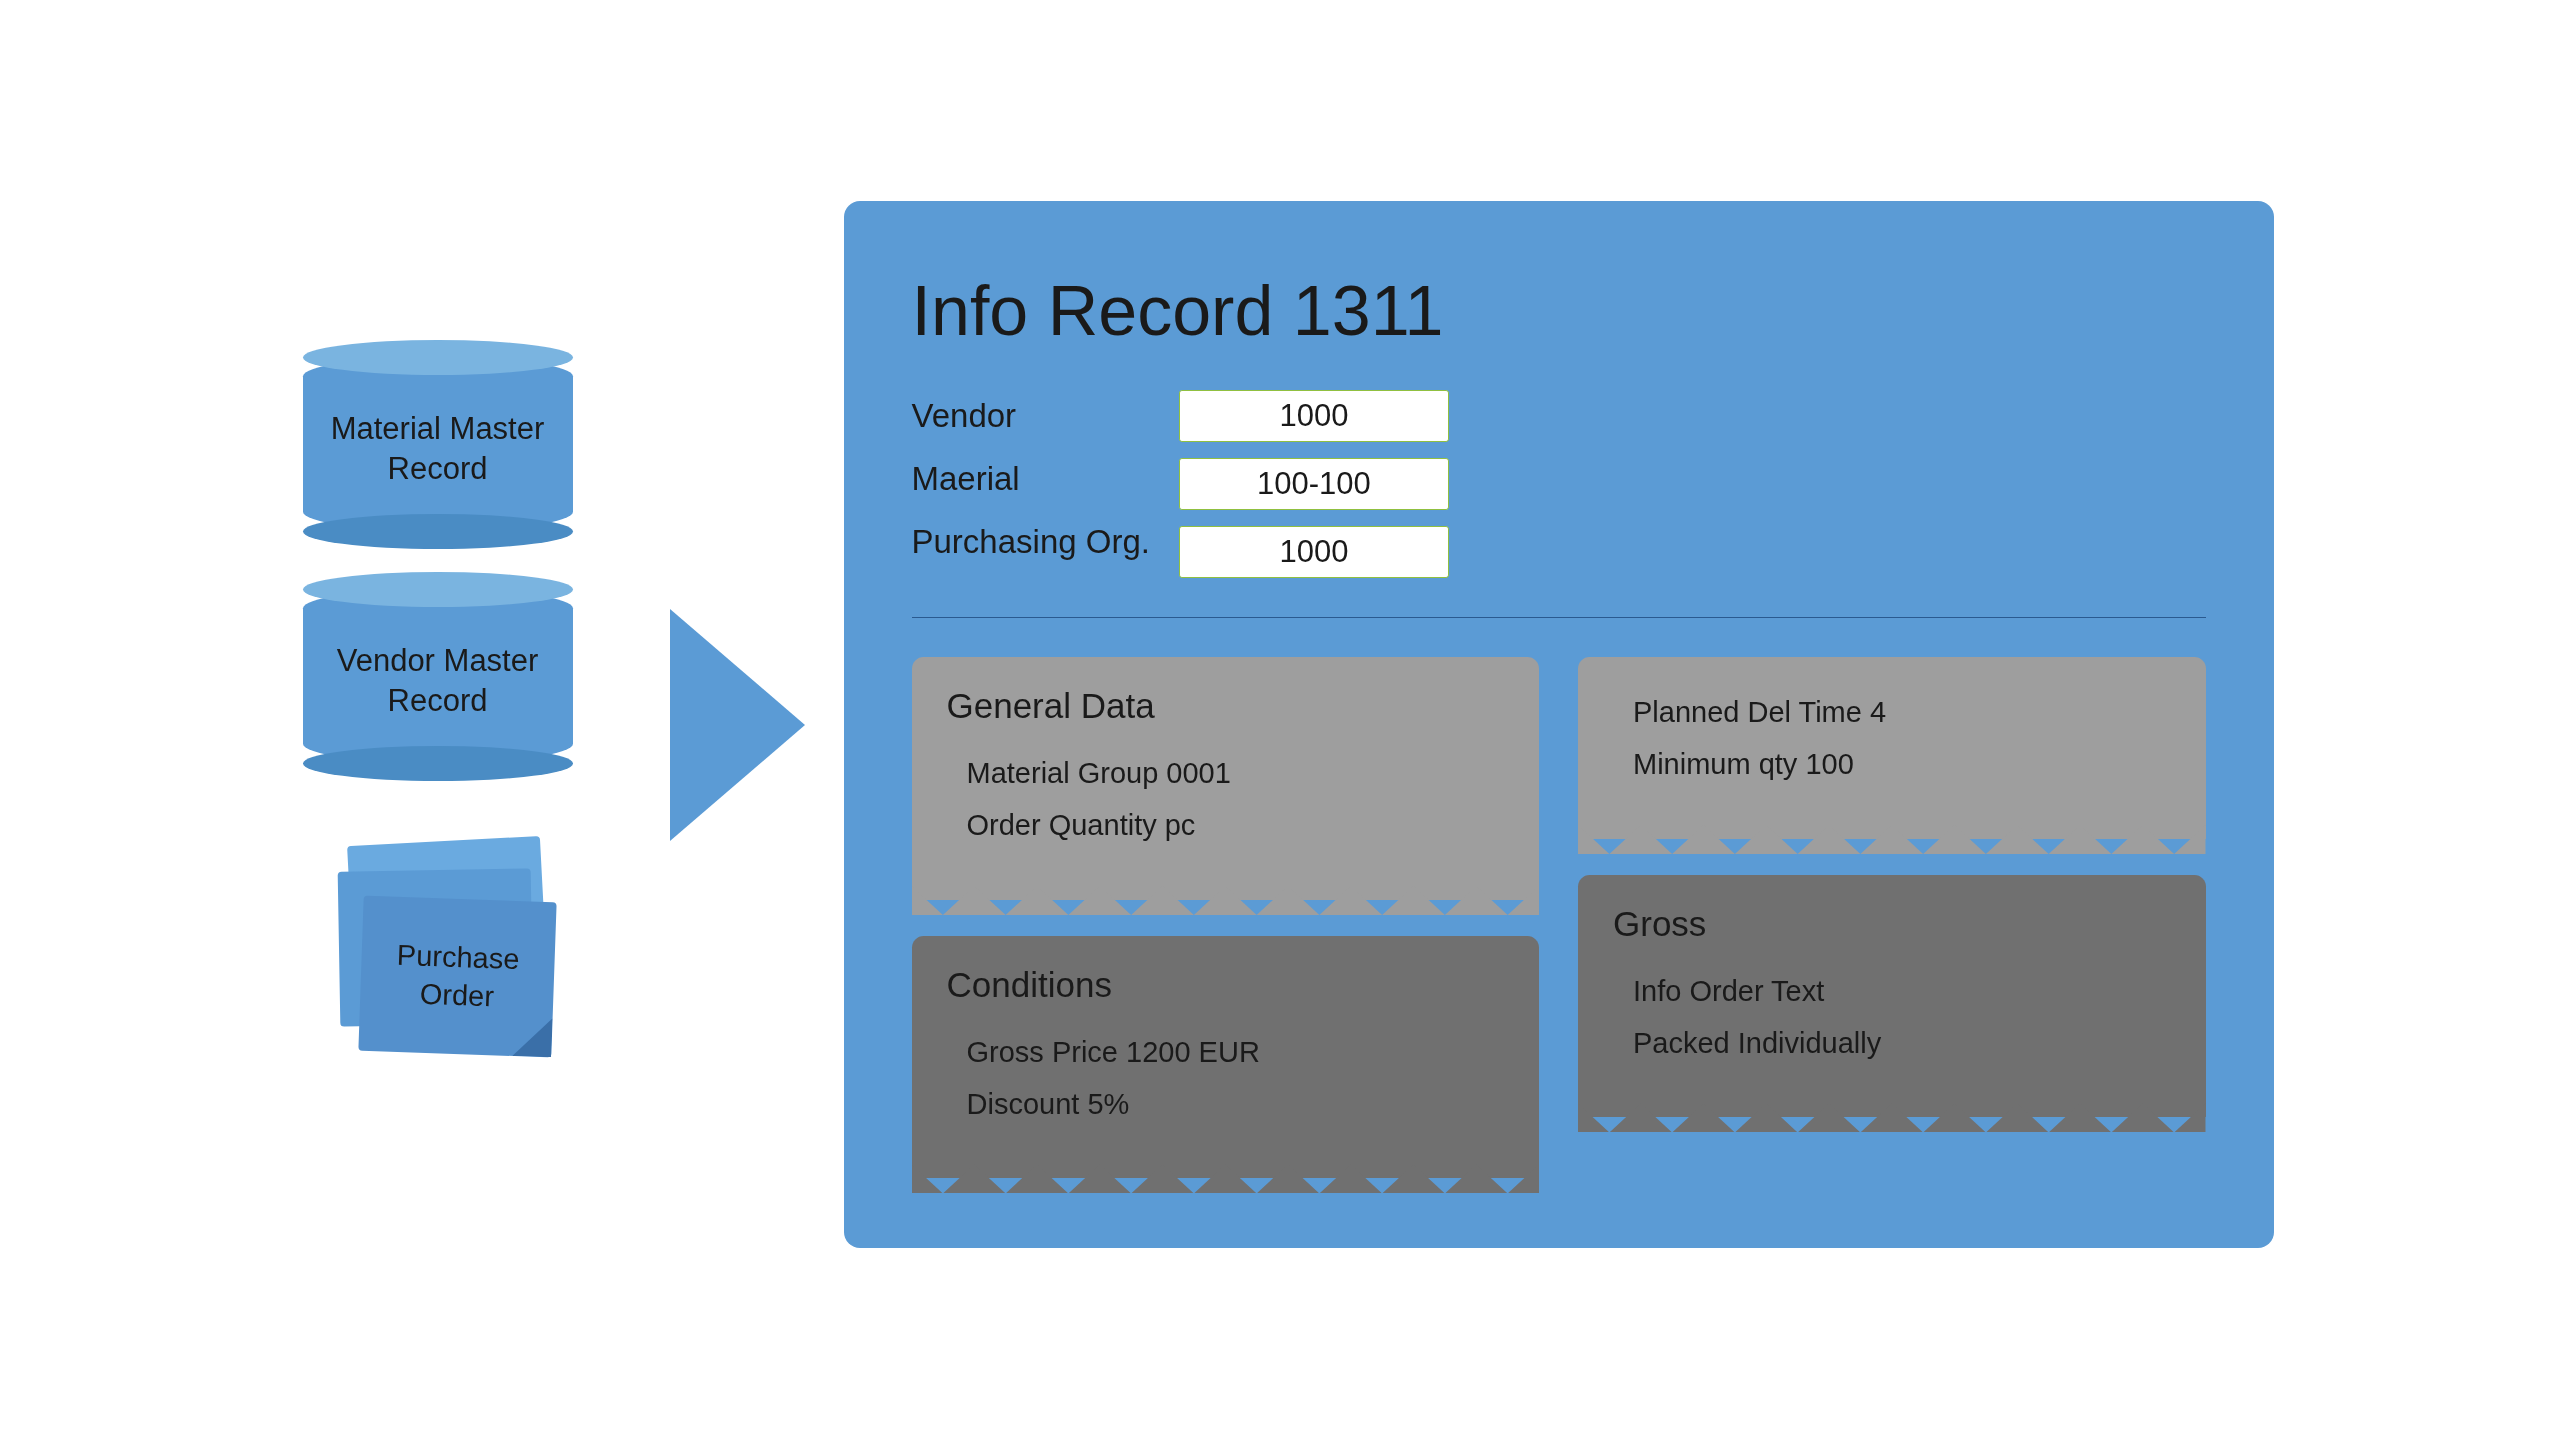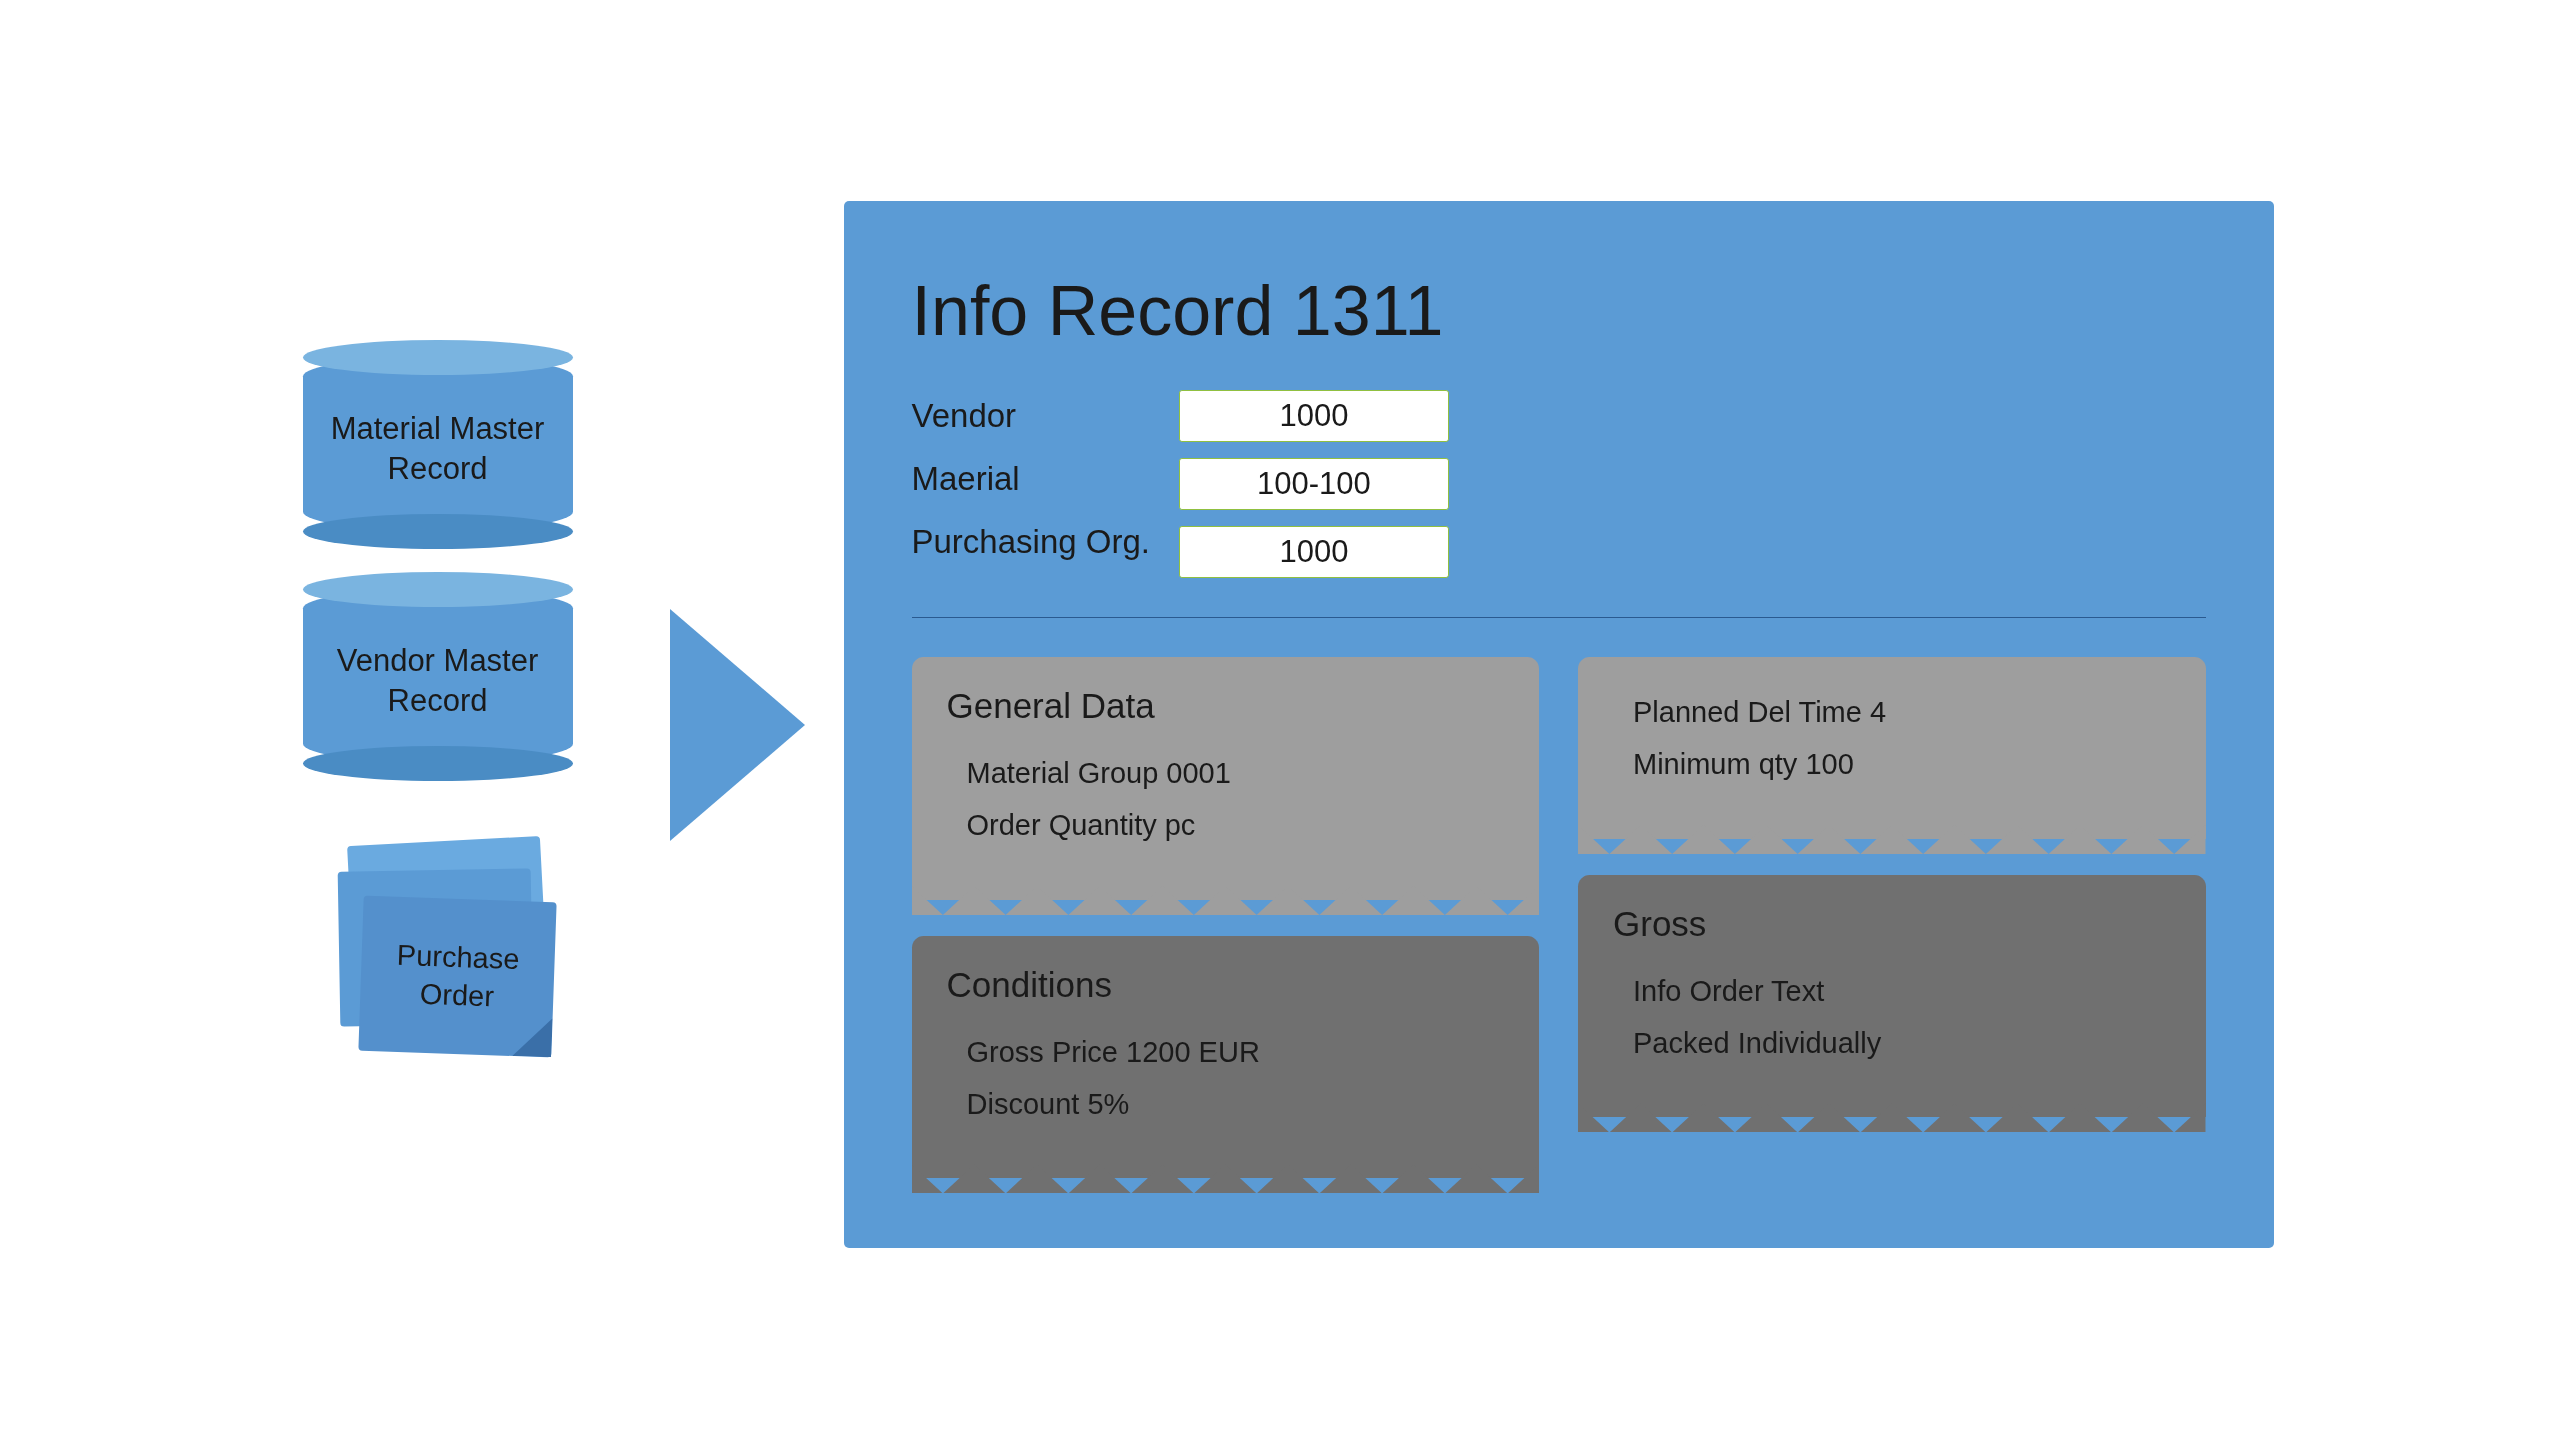--- a/index.html
+++ b/index.html
@@ -158,21 +158,21 @@
       width: 0;
       height: 0;
       border-top: 116px solid transparent;
       border-bottom: 116px solid transparent;
       border-left: 135px solid #5b9bd5;
     }
 
     
     .info-record-box {
       background: #5b9bd5;
-      border-radius: 5px;
+      border-radius: 16px;
       padding: 70px 68px;
       width: 1430px;
       min-height: 869px;
       position: relative;
     }
 
     .info-record-title {
       font-size: 70px;
       font-weight: 400;
       color: #1a1a1a;

